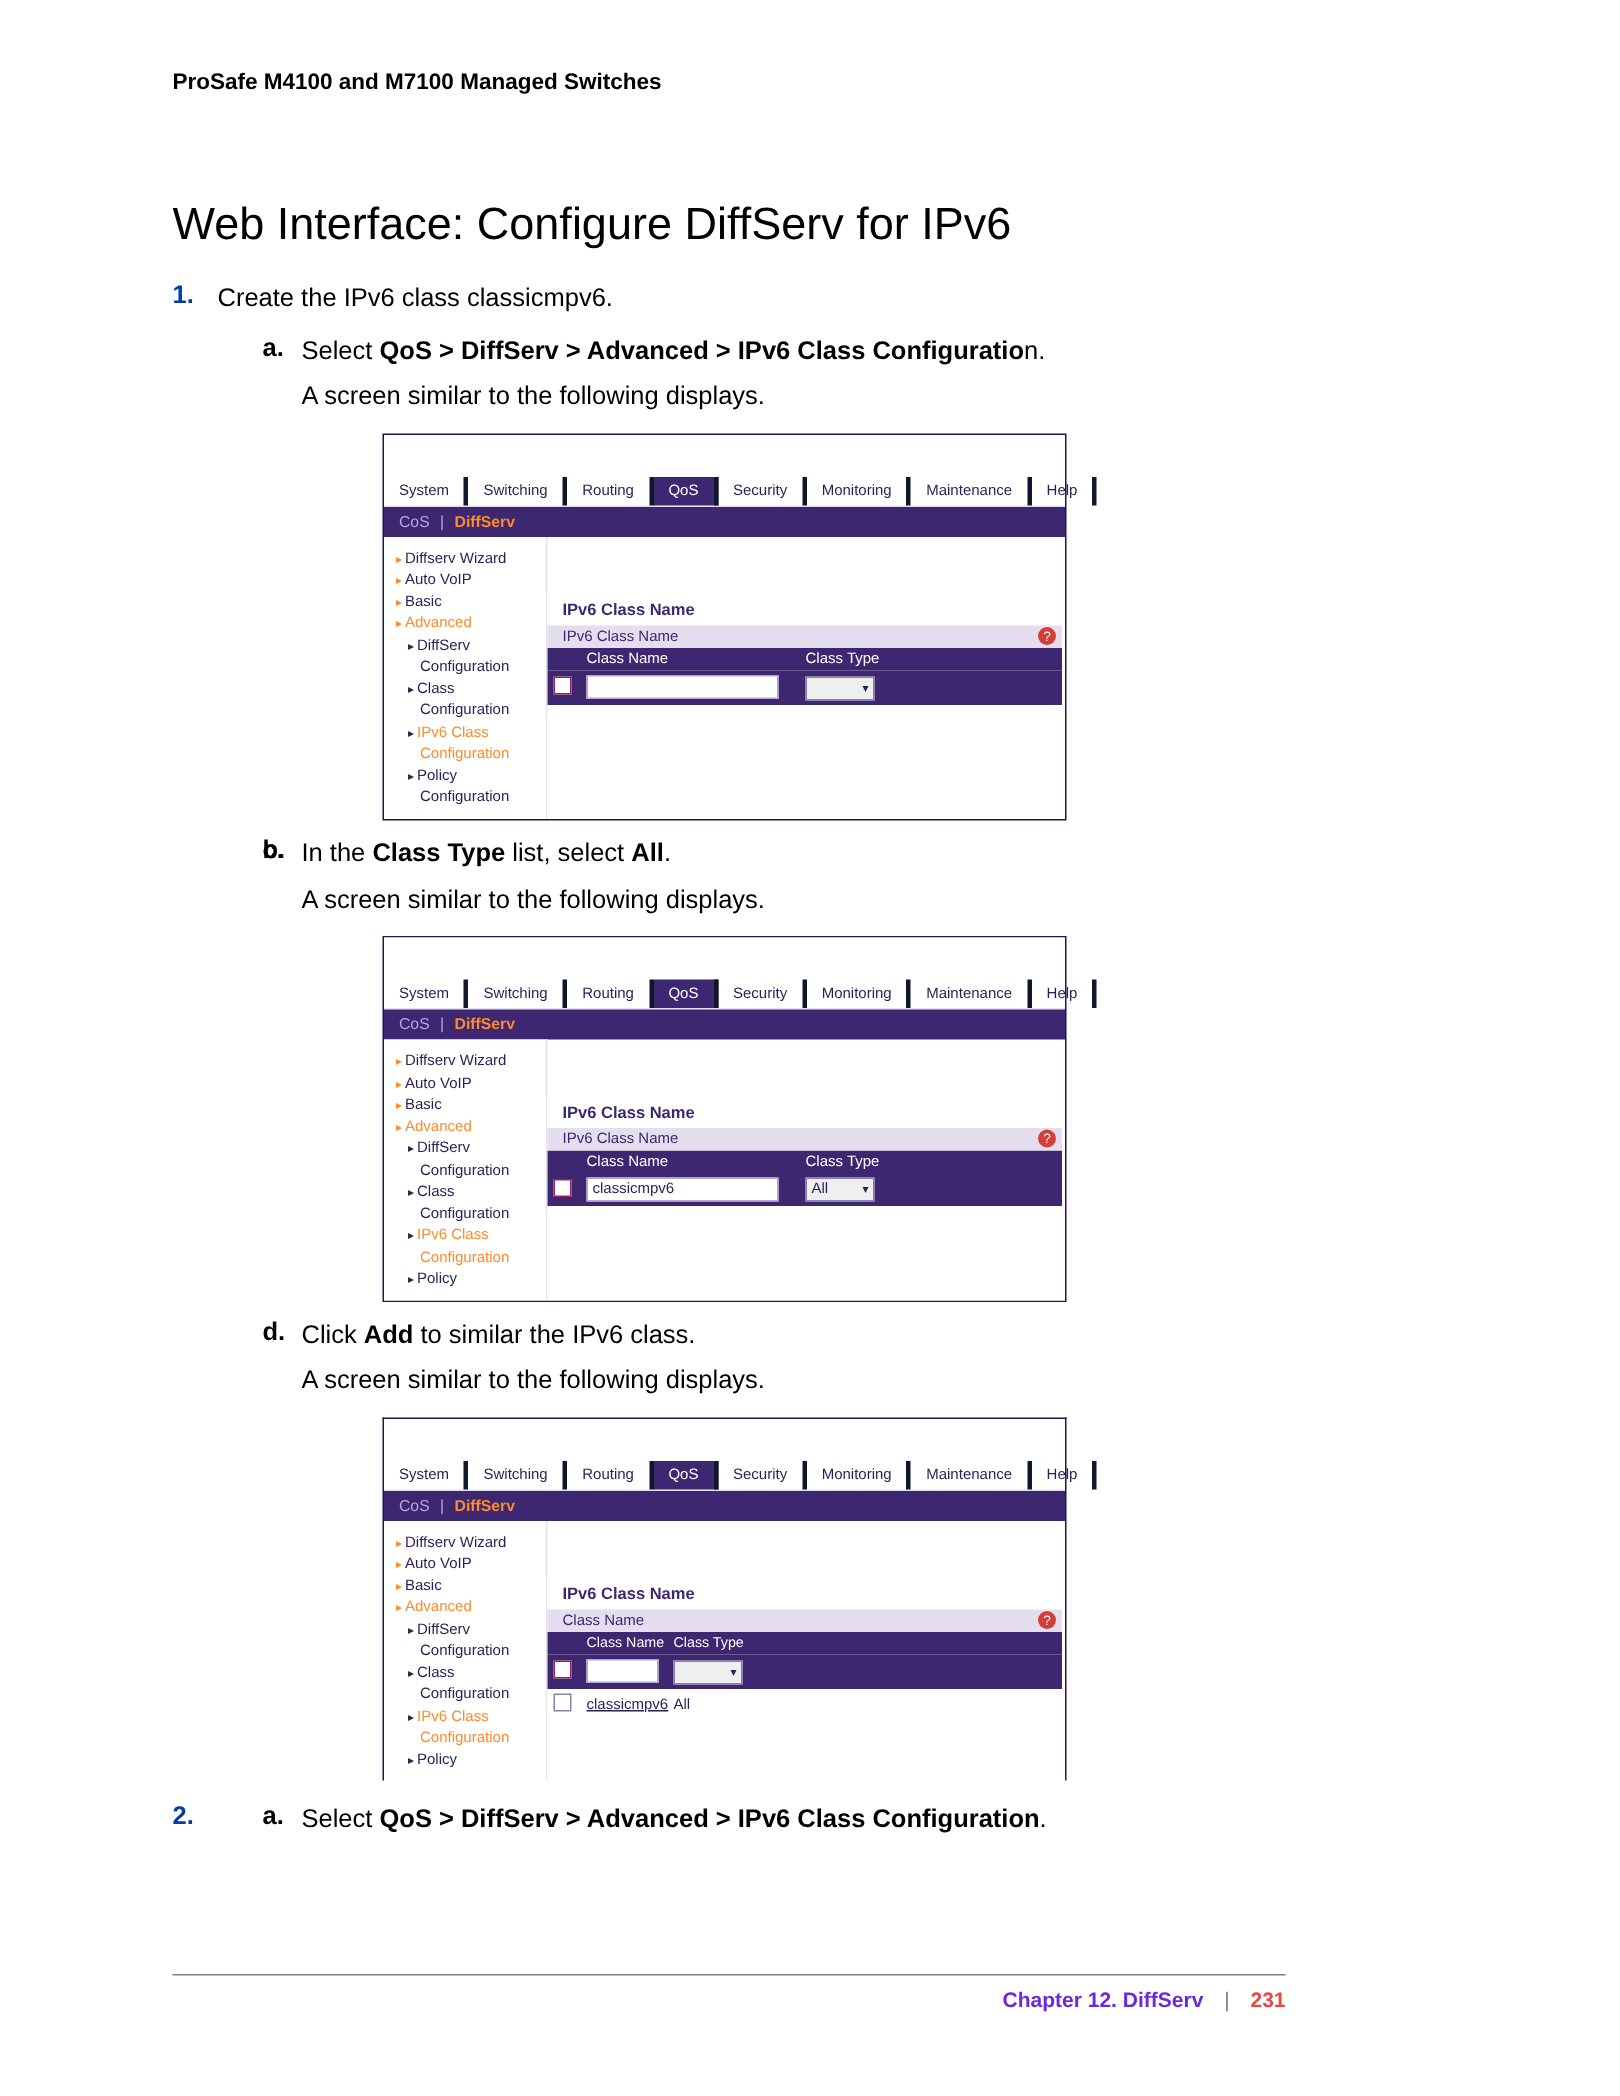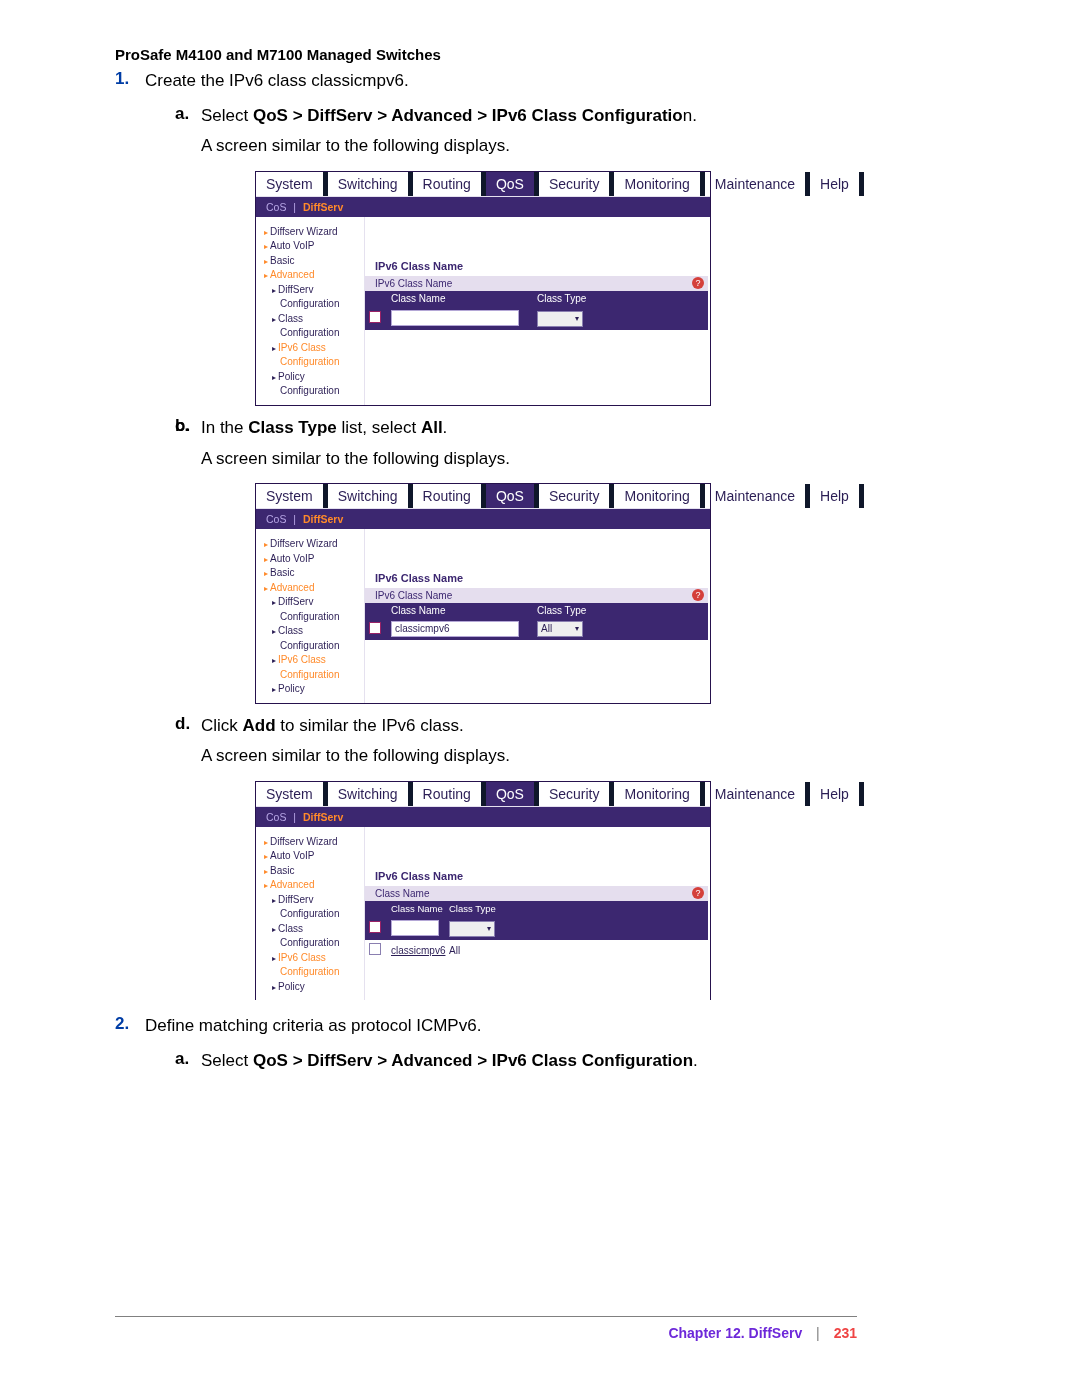--- a/index.html
+++ b/index.html
@@ -46,23 +46,24 @@
     color: #2b1e55;
   }
   .ui.tall3 { border-bottom: none; } 
   .tabs-row {
     display: flex;
     background: #fff;
     border-bottom: 1px solid #e5e1ef;
   }
   .tabs-row .tab {
     padding: 4px 10px;
-    font-size: 14px;
+    font-size: 10px;
     color: #2b1e55;
-    border-right: 5px solid #0f172a;
+    border-right: 3px solid #0f172a;
+    margin-top: 28px;
   }
   .tabs-row .tab.active {
     background: #3c2770;
     color: #fff;
   }
   .subtabs {
     background: #3c2770;
     color: #b8a7e6;
     padding: 4px 10px;
     font-size: 10.5px;
@@ -184,20 +185,21 @@
   .footer .bar { color: #808080; padding: 0 10px; }
   .footer .pnum { color: #ef4444; font-weight: bold; }
 </style>
 </head>
 <body>
 
 <div class="page">
 
   <div class="running-header">ProSafe M4100 and M7100 Managed Switches</div>
 
+  <h1 class="section-title">Web Interface: Configure DiffServ for IPv6</h1>
 
   <ol class="top">
     <li>
       <span class="n1">1.</span>
       <span class="step-text">Create the IPv6 class classicmpv6.</span>
 
       <ol class="sub">
         <li>
           <span class="n2">a.</span>
           <span class="step-text">
@@ -403,21 +405,20 @@
                 </div>
               </div>
             </div>
           </div>
         </li>
       </ol>
     </li>
 
     <li style="margin-top:14px">
       <span class="n1">2.</span>
-      <span class="step-text">Define matching criteria as protocol ICMPv6.</span>
       <ol class="sub">
         <li>
           <span class="n2">a.</span>
           <span class="step-text">
             <span>Select </span><span class="b">QoS &gt; DiffServ &gt; Advanced &gt; IPv6 Class Configuration</span><span>.</span>
           </span>
         </li>
       </ol>
     </li>
   </ol>

